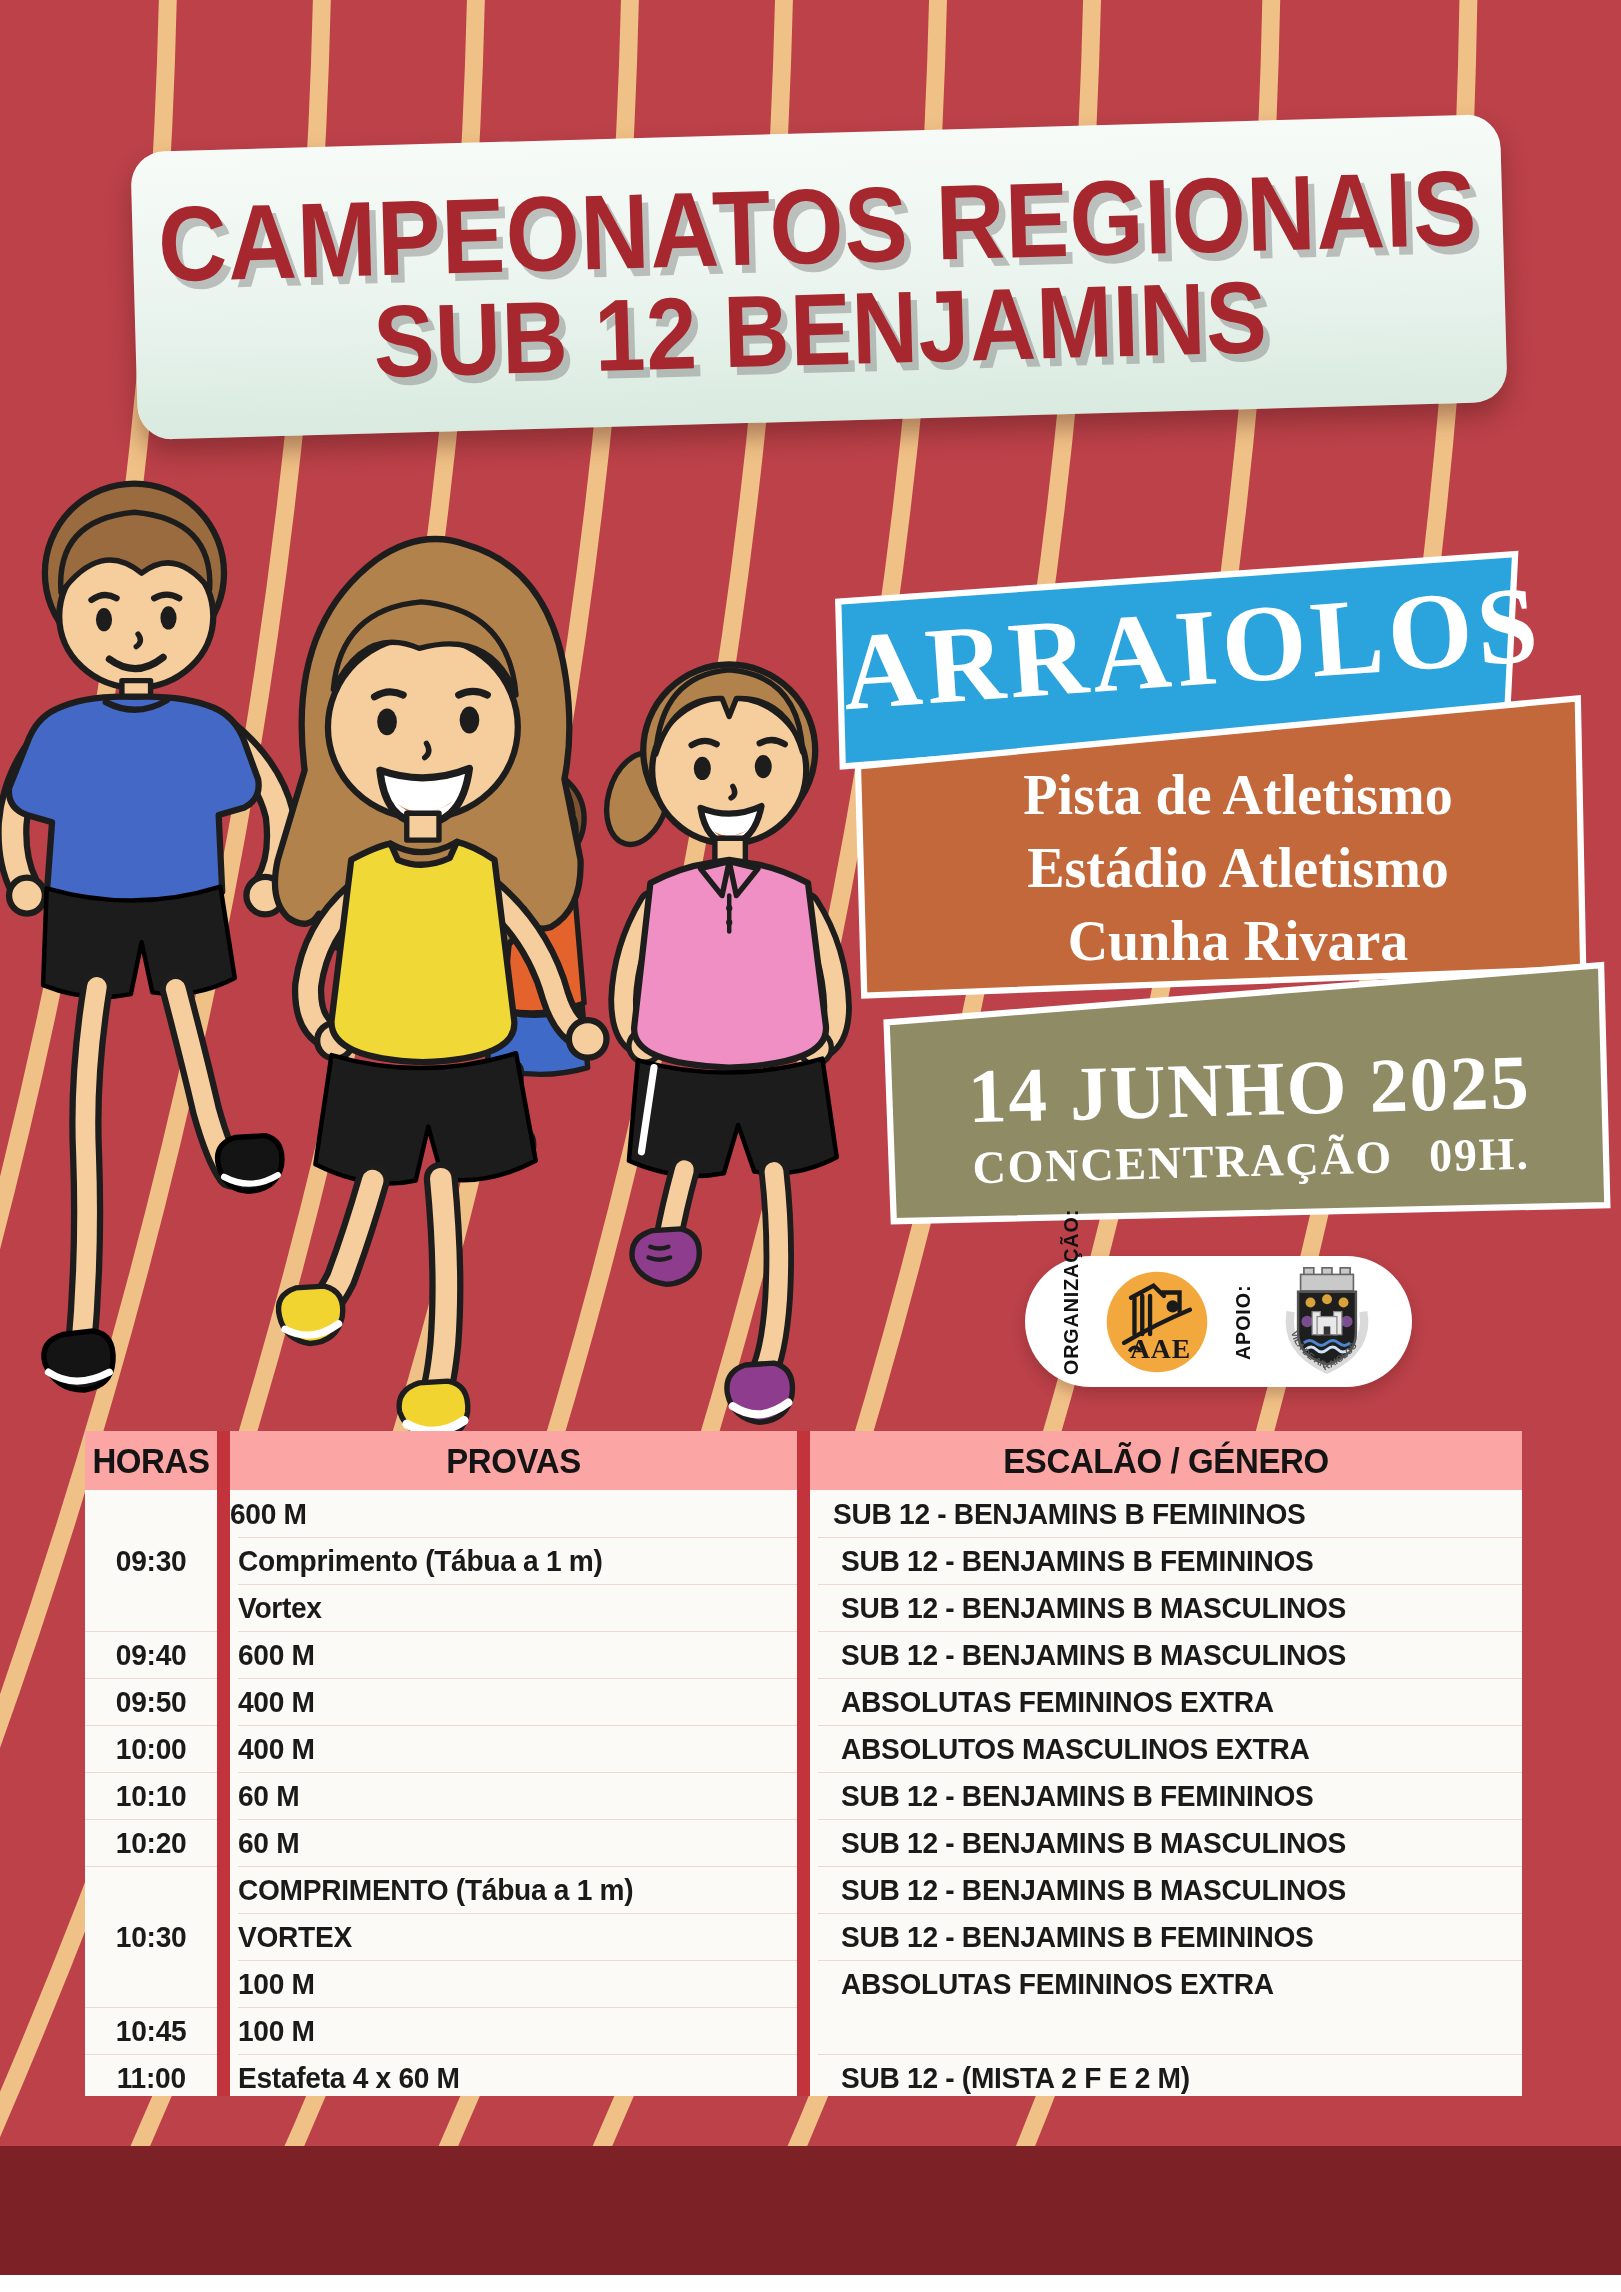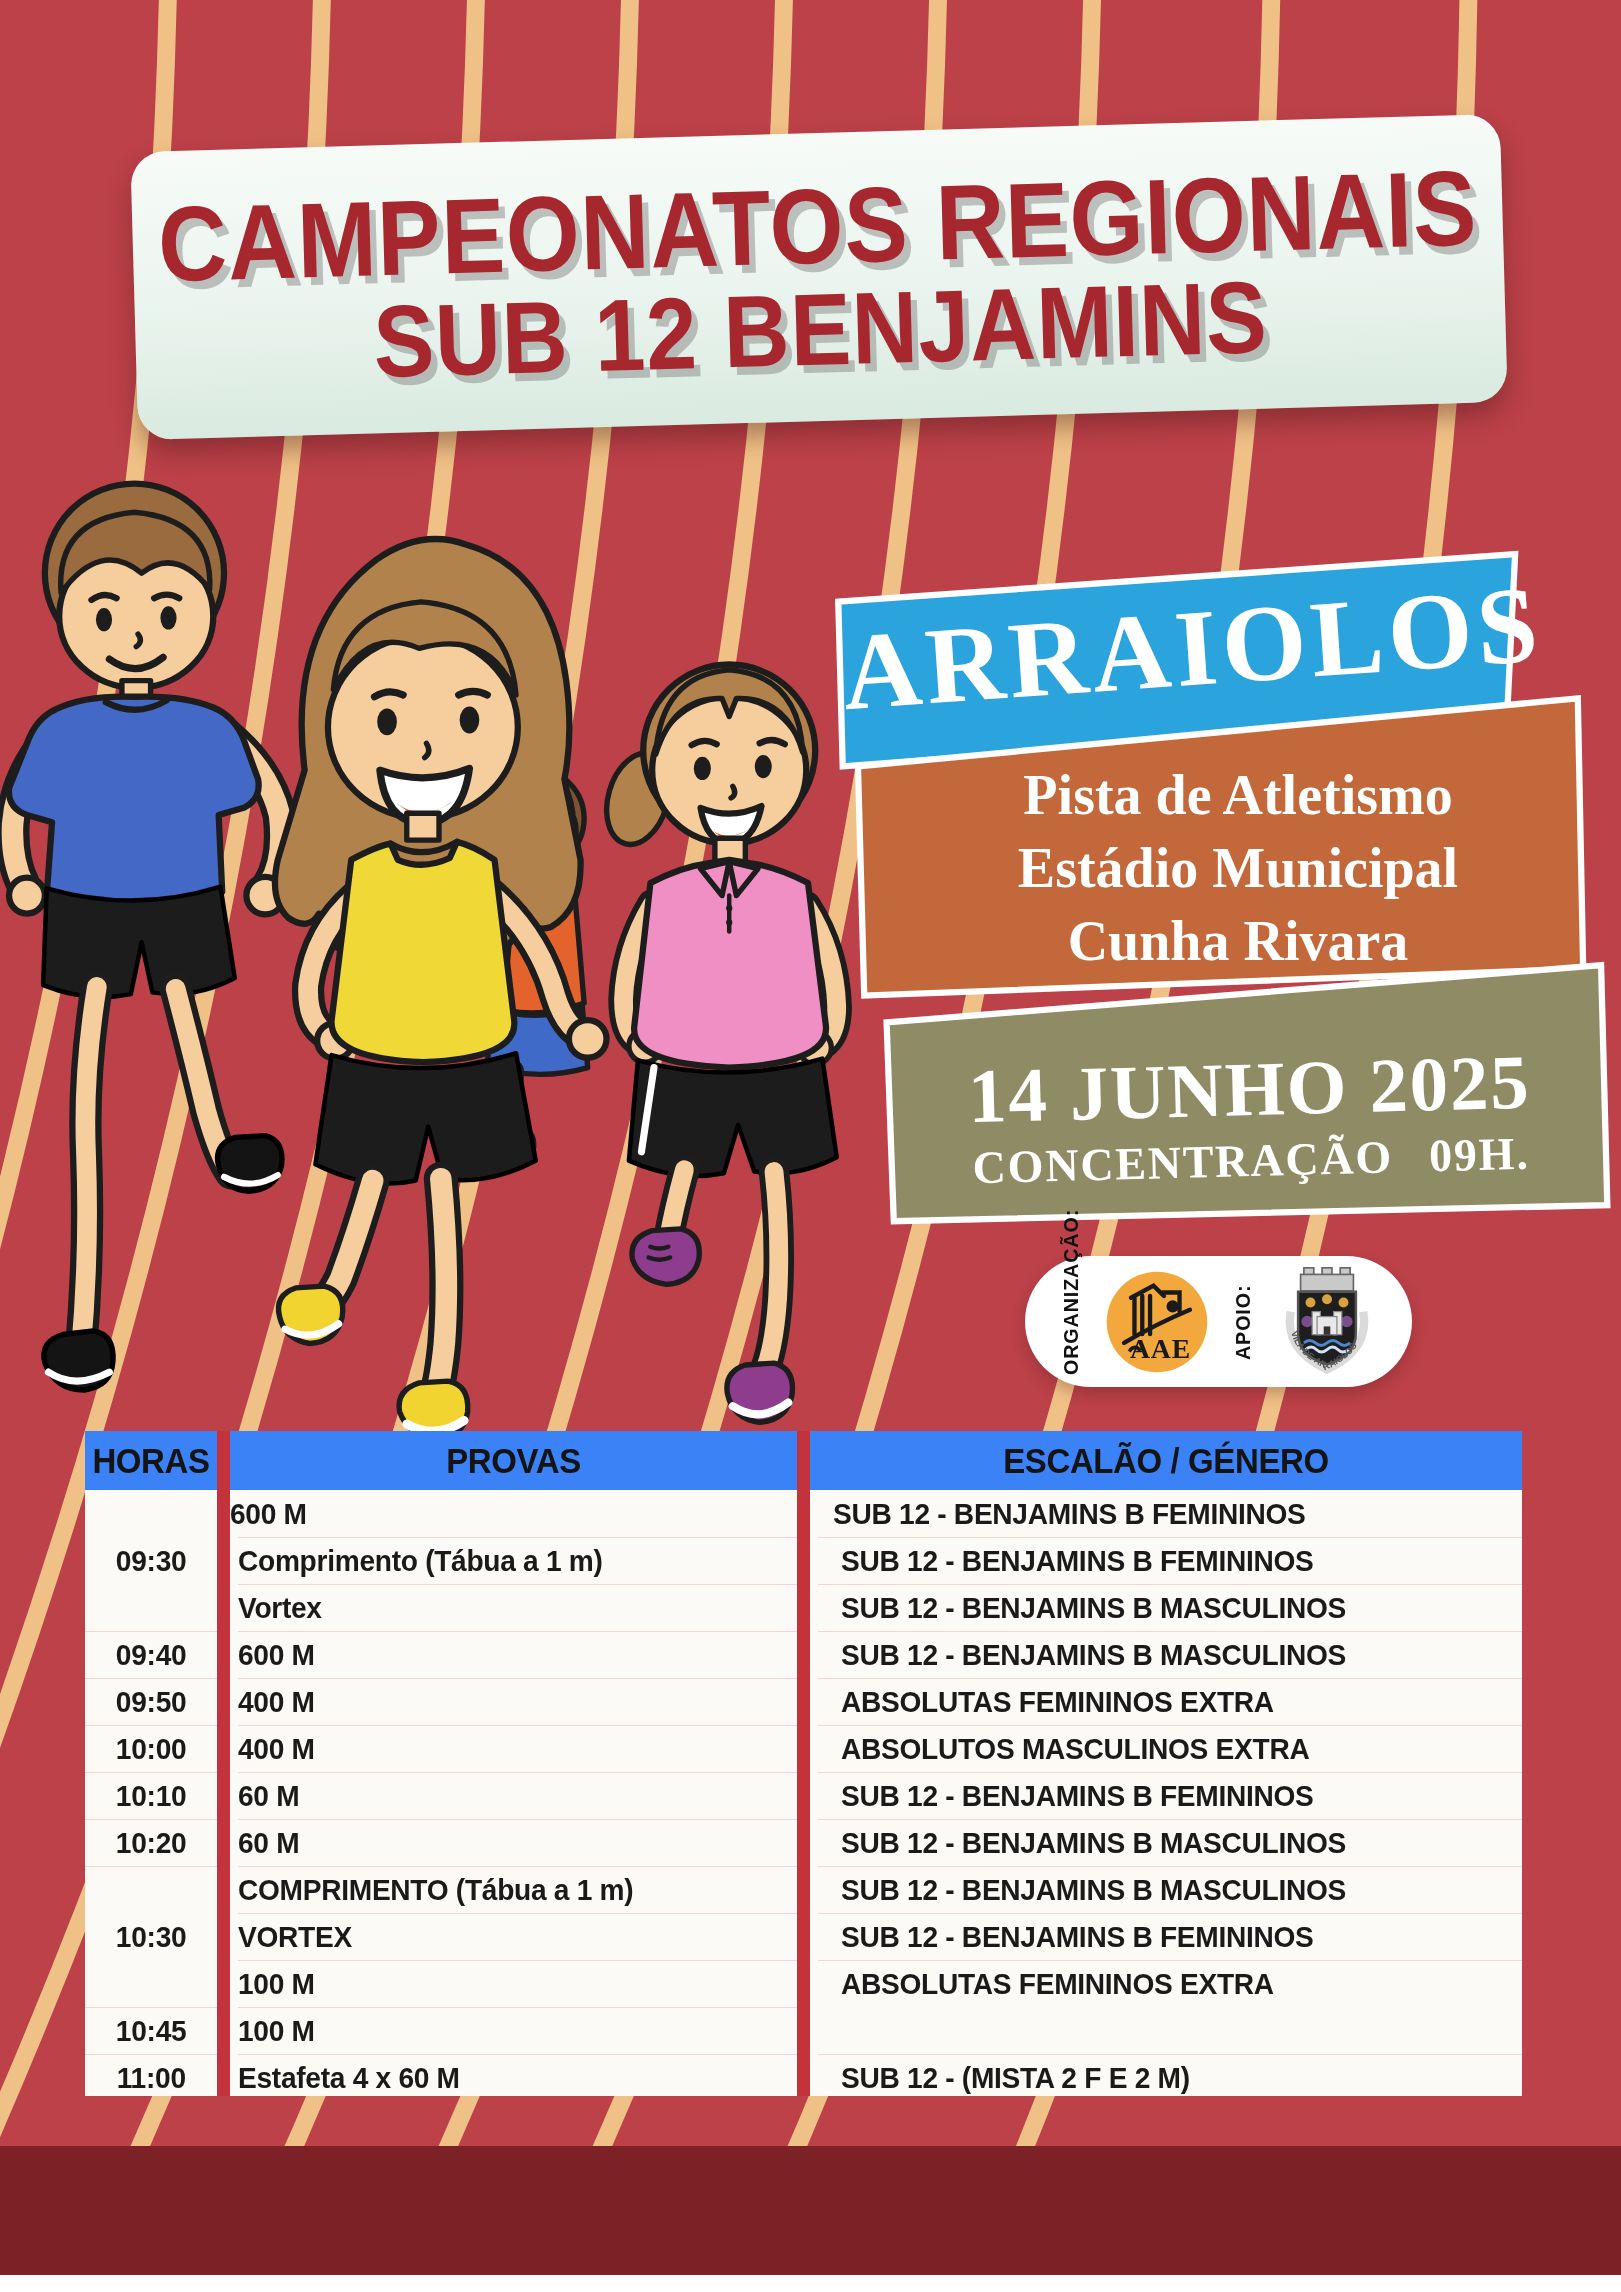--- a/index.html
+++ b/index.html
@@ -52,21 +52,21 @@
     display:flex;align-items:center;justify-content:space-evenly;padding:0 12.5px;box-sizing:border-box;
   }
   .vlabel{
     writing-mode:vertical-rl;transform:rotate(180deg);
     font-size:19.7px;font-weight:700;color:#111;letter-spacing:0.9px;height:106px;text-align:center;
   }
 
   
   #schedule{position:absolute;left:85px;top:1431px;width:1437px;height:665px;z-index:6;background:#FCFAF6;}
   #schedule .thead{
-    height:59px;background:#3b82f6;display:grid;grid-template-columns:132px 12.5px 568px 12.5px 1fr;align-items:center;
+    height:59px;background:#fca5a5;display:grid;grid-template-columns:132px 12.5px 568px 12.5px 1fr;align-items:center;
   }
   #schedule .th{font-weight:700;font-size:33px;color:#141414;text-align:center;letter-spacing:-0.4px;transform:scaleY(1.05);}
   .trow{display:grid;grid-template-columns:132px 12.5px 568px 12.5px 1fr;height:47px;}
   .cell{display:flex;align-items:center;font-weight:700;font-size:29.6px;color:#1A1A1A;letter-spacing:-0.3px;overflow:hidden;}
   .cell span{transform:scaleX(.95);transform-origin:left center;white-space:nowrap;}
   .cell.hora{justify-content:center;}
   .cell.hora span{transform-origin:center center;}
   .cell.prova{}
   .cell.escalao{padding-left:23px;}
   .cell.sep{border-top:1.8px solid #EDD9D2;margin-left:8px;}
@@ -241,21 +241,21 @@
   </svg>
 
   <div id="title-box">
     <div class="t1">CAMPEONATOS REGIONAIS</div>
     <div class="t2">SUB 12 BENJAMINS</div>
   </div>
 
   <div id="location-text" class="banner-text">ARRAIOLOS</div>
   <div id="venue-text" class="banner-text">
     <div>Pista de Atletismo</div>
-    <div>Estádio Municipal</div>
+    <div>Estádio Atletismo</div>
     <div>Cunha Rivara</div>
   </div>
   <div id="date-text" class="banner-text">
     <div class="d1">14 JUNHO 2025</div>
     <div class="d2">
       <span>CONCENTRAÇÃO</span>
       <span>09H.</span>
     </div>
   </div>
 

